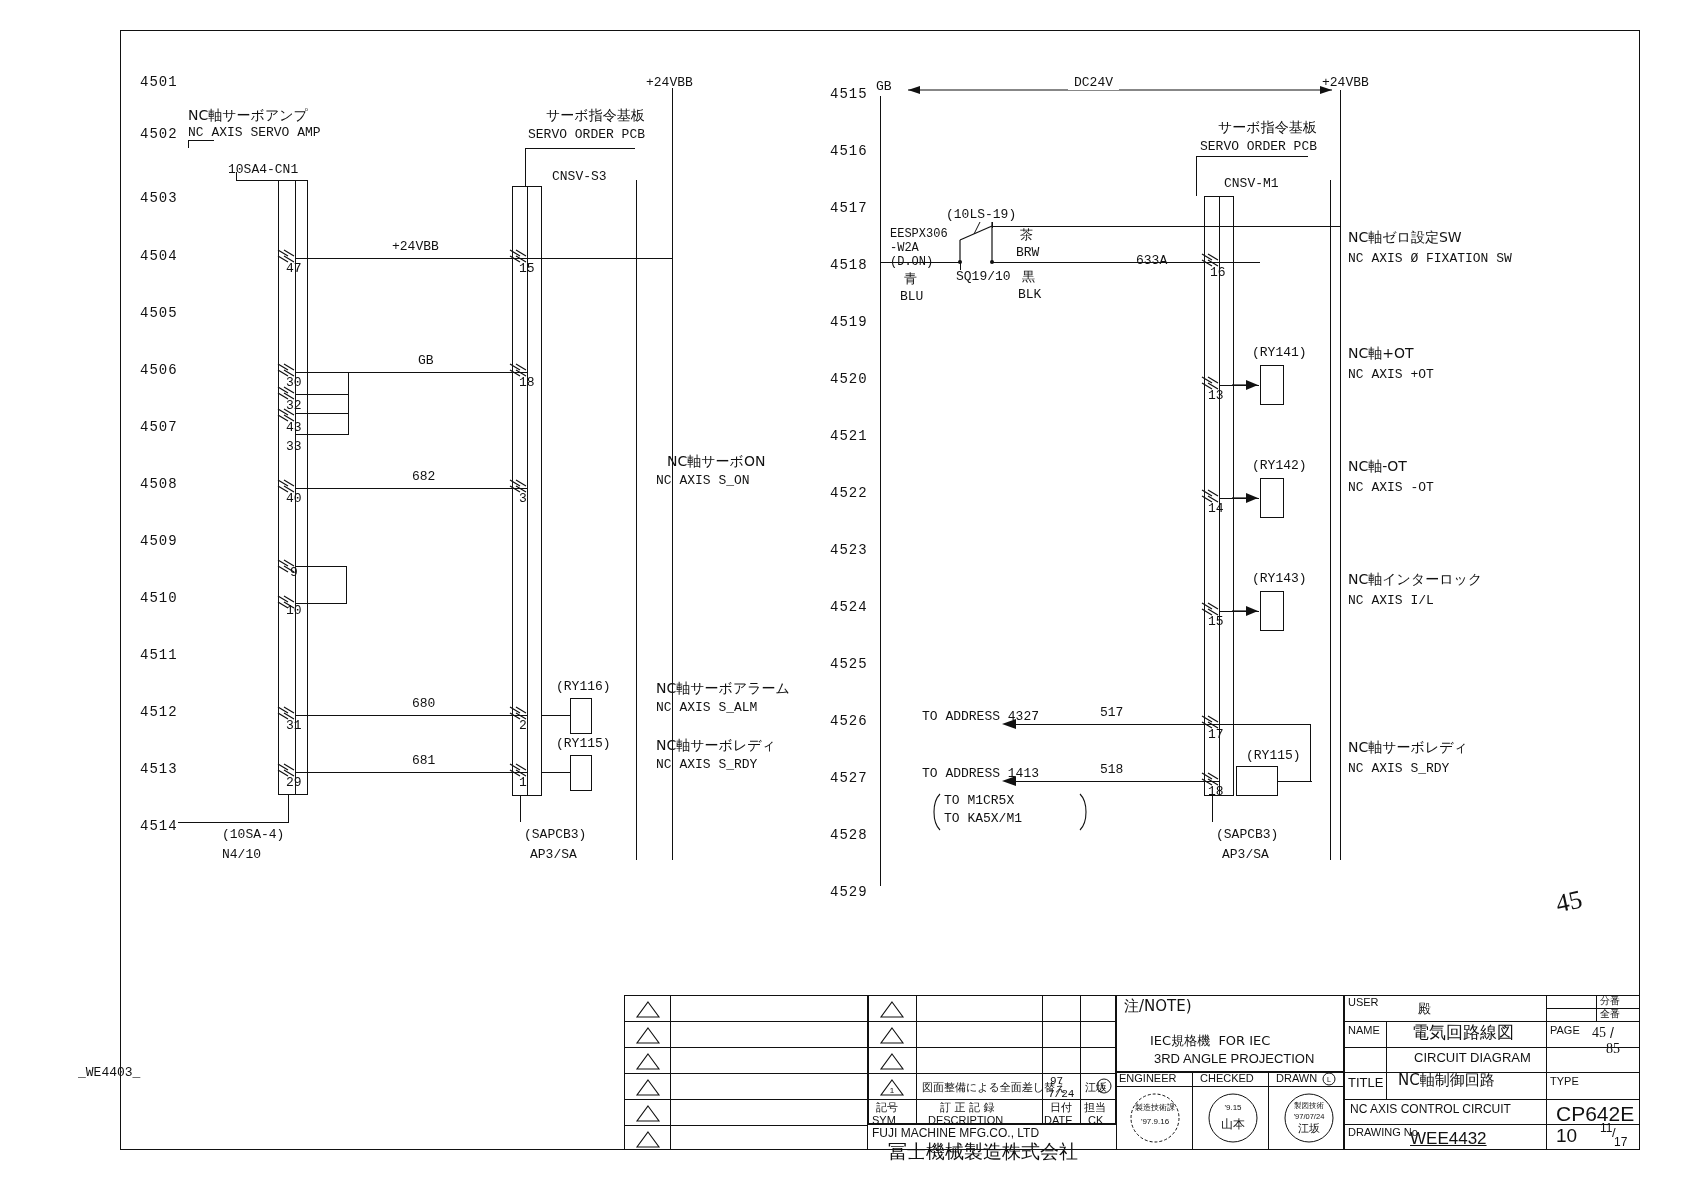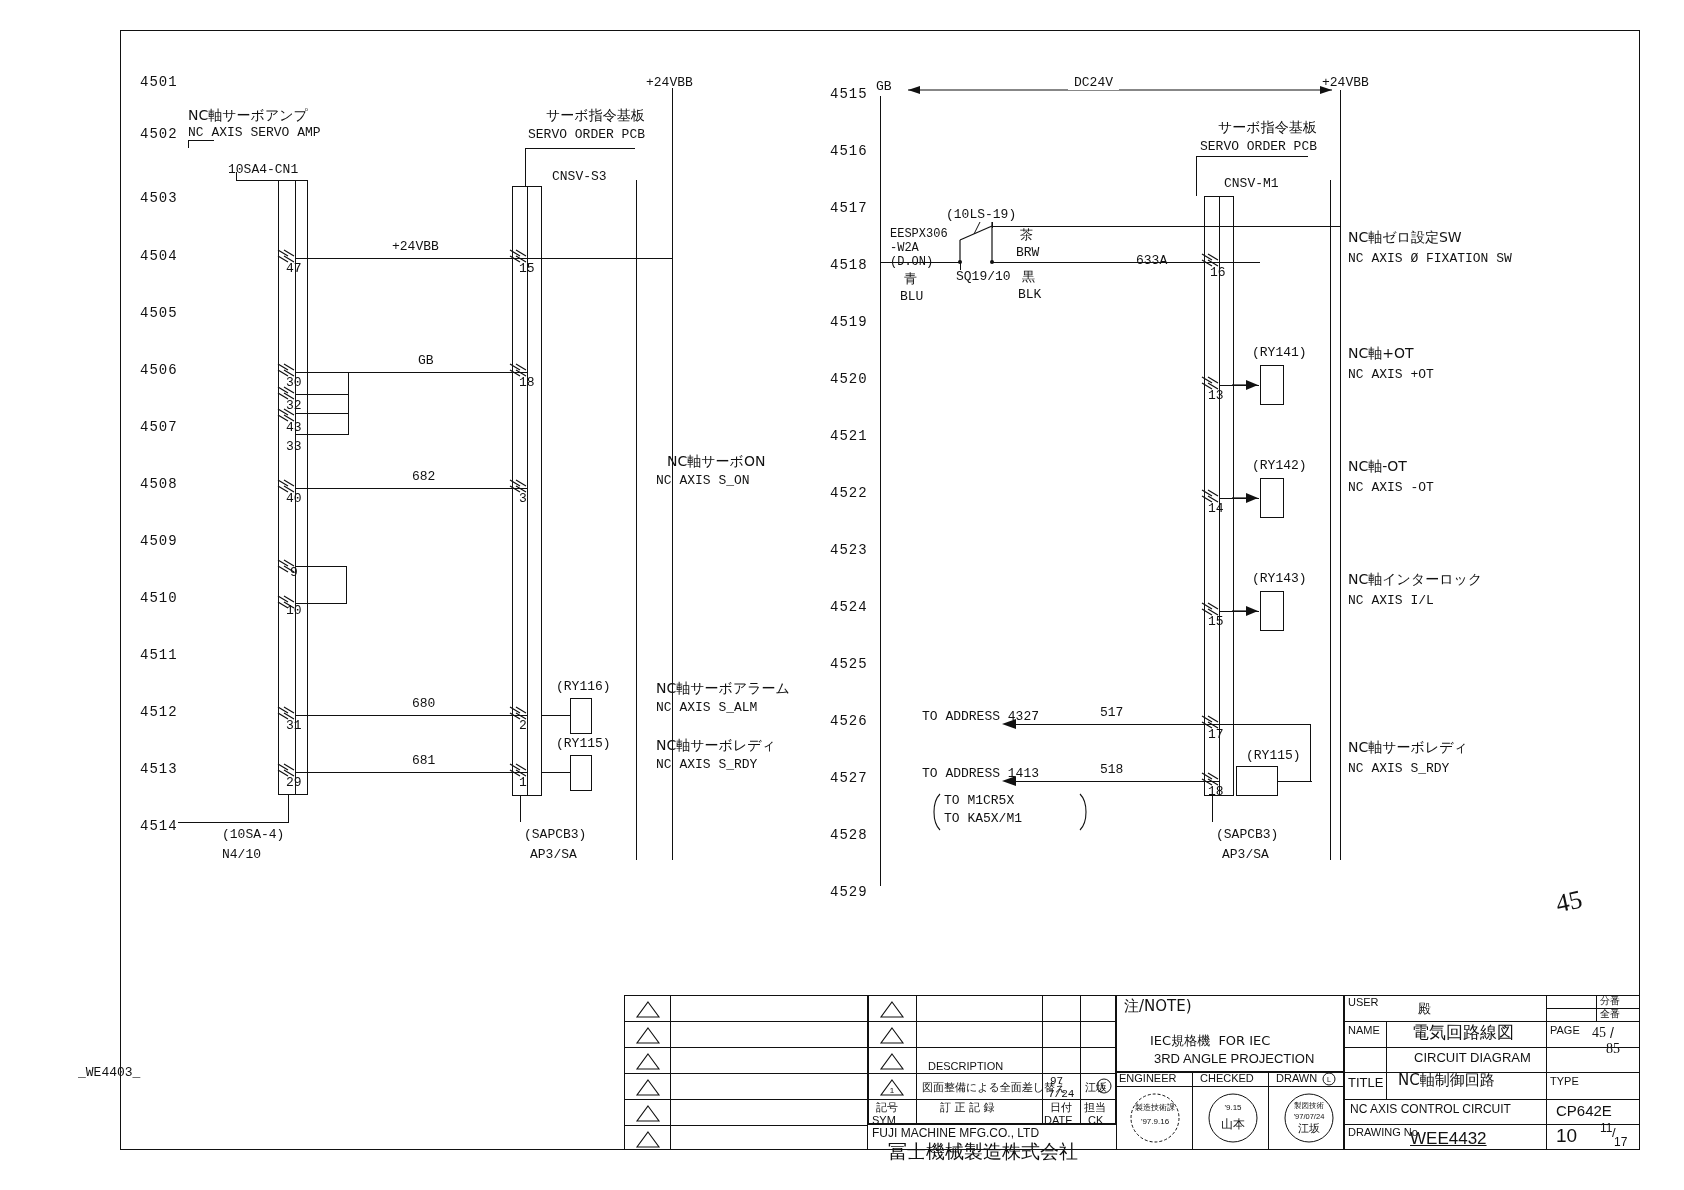--- a/index.html
+++ b/index.html
@@ -377,21 +377,21 @@
   <div class="txt mono" style="left:1048px;top:1089px;font-size:11px;">7/24</div>
   <div class="txt jp" style="left:1085px;top:1082px;font-size:11px;">江坂</div>
   <svg style="left:1096px;top:1078px;width:16px;height:16px;">
       <circle cx="8" cy="8" r="7" stroke="#111" fill="none" stroke-width="1"></circle>
       <text x="8" y="11" font-size="8" text-anchor="middle" fill="#111" font-family="Liberation Sans">L</text>
     </svg>
 
   <div class="txt jp" style="left:876px;top:1102px;font-size:11px;">記号</div>
   <div class="txt" style="left:872px;top:1115px;font-size:11px;">SYM</div>
   <div class="txt jp" style="left:940px;top:1102px;font-size:11px;">訂 正 記 録</div>
-  <div class="txt" style="left:928px;top:1061px;font-size:11px;">DESCRIPTION</div>
+  <div class="txt" style="left:928px;top:1115px;font-size:11px;">DESCRIPTION</div>
   <div class="txt jp" style="left:1050px;top:1102px;font-size:11px;">日付</div>
   <div class="txt" style="left:1044px;top:1115px;font-size:11px;">DATE</div>
   <div class="txt jp" style="left:1084px;top:1102px;font-size:11px;">担当</div>
   <div class="txt" style="left:1088px;top:1115px;font-size:11px;">CK</div>
 
   <div class="ln hln" style="left:868px;top:1124px;width:248px;"></div>
   <div class="txt" style="left:872px;top:1127px;font-size:12px;">FUJI MACHINE MFG.CO., LTD</div>
   <div class="txt jp" style="left:888px;top:1142px;font-size:19px;">冨士機械製造株式会社</div>
 
   <div class="box" style="left:1116px;top:995px;width:228px;height:77px;"></div>
@@ -450,21 +450,21 @@
   <div class="txt" style="left:1414px;top:1051px;font-size:13px;">CIRCUIT DIAGRAM</div>
   <div class="txt" style="left:1550px;top:1025px;font-size:11px;">PAGE</div>
   <div class="txt" style="left:1592px;top:1026px;font-size:14px;font-family:'Liberation Serif',serif;">45</div>
   <div class="txt" style="left:1610px;top:1026px;font-size:14px;">/</div>
   <div class="txt" style="left:1606px;top:1042px;font-size:14px;font-family:'Liberation Serif',serif;">85</div>
 
   <div class="txt" style="left:1348px;top:1076px;font-size:13px;text-align:right;">TITLE</div>
   <div class="txt jp" style="left:1398px;top:1073px;font-size:15px;">NC軸制御回路</div>
   <div class="txt" style="left:1350px;top:1103px;font-size:12px;">NC AXIS CONTROL CIRCUIT</div>
   <div class="txt" style="left:1550px;top:1076px;font-size:11px;">TYPE</div>
-  <div class="txt" style="left:1556px;top:1103px;font-size:15px;">CP642E</div>
+  <div class="txt" style="left:1556px;top:1103px;font-size:21px;">CP642E</div>
 
   <div class="txt" style="left:1348px;top:1127px;font-size:11px;">DRAWING No.</div>
   <div class="txt" style="left:1410px;top:1130px;font-size:17px;text-decoration:underline;">WEE4432</div>
   <div class="txt" style="left:1556px;top:1126px;font-size:19px;">10</div>
   <div class="txt" style="left:1600px;top:1122px;font-size:12px;">11</div>
   <div class="txt" style="left:1612px;top:1126px;font-size:13px;">/</div>
   <div class="txt" style="left:1614px;top:1136px;font-size:12px;">17</div>
 
 </div>
 

